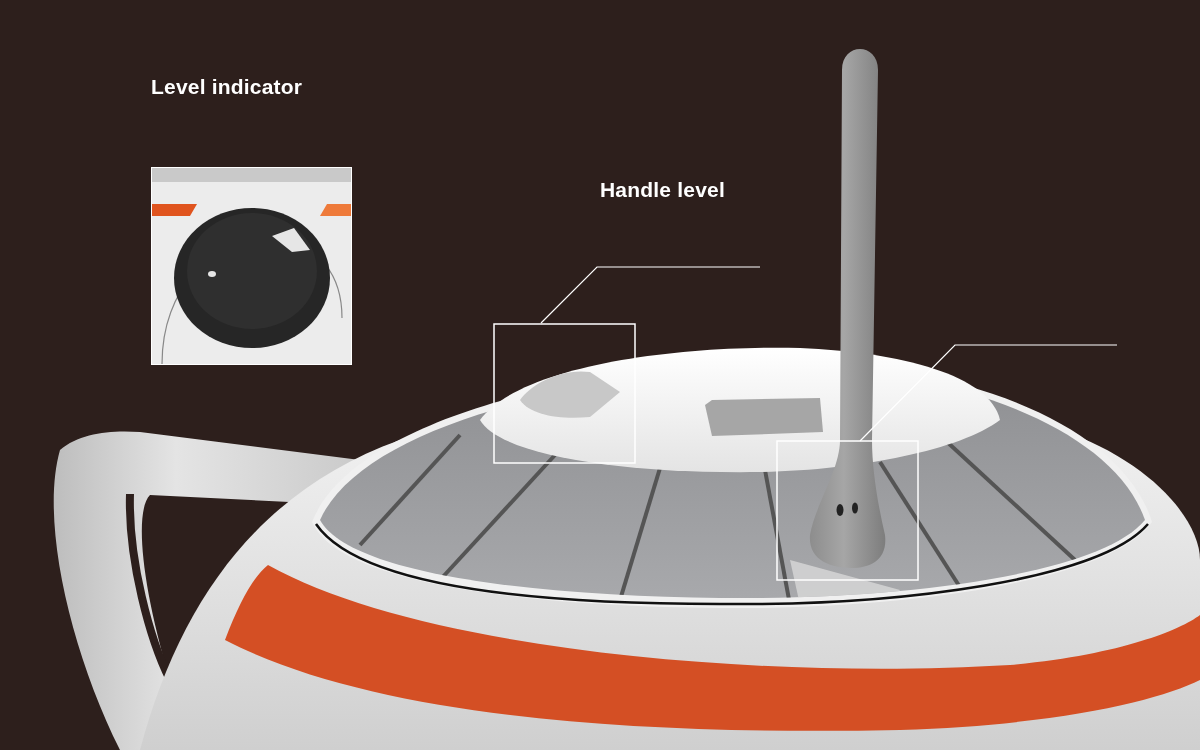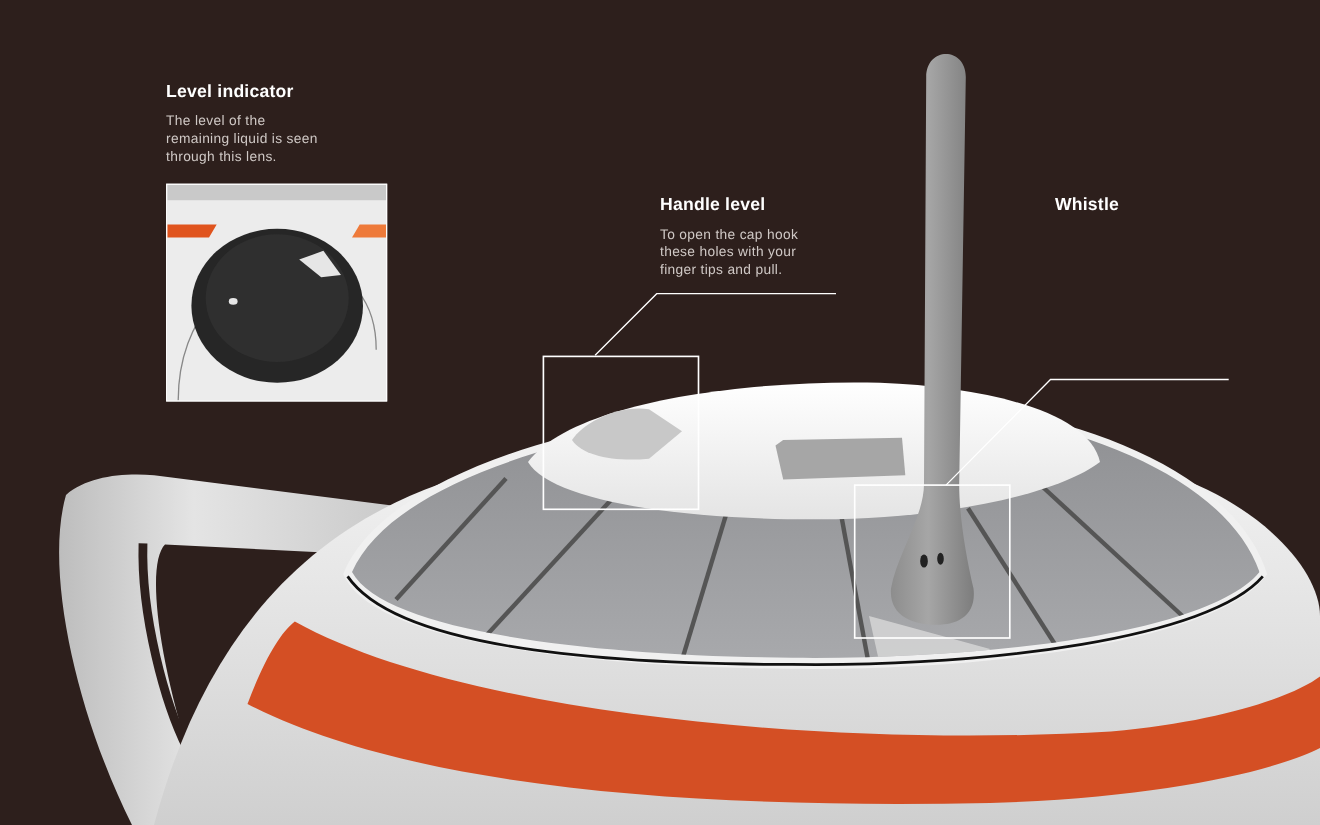--- a/index.html
+++ b/index.html
@@ -5,21 +5,21 @@
   html, body { margin: 0; padding: 0; }
   body {
     width: 1200px; height: 750px; overflow: hidden;
     background: #2d1f1c;
     font-family: "Liberation Sans", "DejaVu Sans", sans-serif;
     position: relative;
   }
   .scene { position: absolute; left: 0; top: 0; width: 1200px; height: 750px; }
   .callout { position: absolute; color: #d8d2cf; }
   .callout h2 {
-    margin: 0 0 10px 0; font-size: 16px; font-weight: bold; color: #ffffff;
+    margin: 0 0 10px 0; font-size: 21px; font-weight: bold; color: #ffffff;
     letter-spacing: 0.2px;
   }
   .callout p {
     margin: 0; font-size: 12.5px; line-height: 15.8px; color: #cfc8c5;
     letter-spacing: 0.3px; white-space: pre-line;
   }
   #level { left: 151px; top: 75px; width: 200px; }
   #notch { left: 600px; top: 178px; width: 170px; }
   #whistle { left: 959px; top: 178px; width: 180px; }
   .inset {
@@ -114,27 +114,20 @@
     <path d="M10,196 C10,120 60,70 120,72 C170,75 190,110 190,150" stroke="#888" stroke-width="1.2" fill="none"></path>
     <ellipse cx="100" cy="110" rx="78" ry="70" fill="#262626"></ellipse>
     <ellipse cx="100" cy="103" rx="65" ry="58" fill="#2f2f2f"></ellipse>
     <polygon points="120,68 142,60 158,82 140,84" fill="#e6e6e6"></polygon>
     <ellipse cx="60" cy="106" rx="4" ry="3" fill="#e6e6e6"></ellipse>
   </svg>
 </div>
 
 <div class="callout" id="level">
   <h2>Level indicator</h2>
-  <p>The level of the
-remaining liquid is seen
-through this lens.</p>
 </div>
 
 <div class="callout" id="notch">
   <h2>Handle level</h2>
-  <p>To open the cap hook
-these holes with your
-finger tips and pull.</p>
 </div>
 
 <div class="callout" id="whistle">
-  <h2>Whistle</h2>
 </div>
 
 </body></html>

